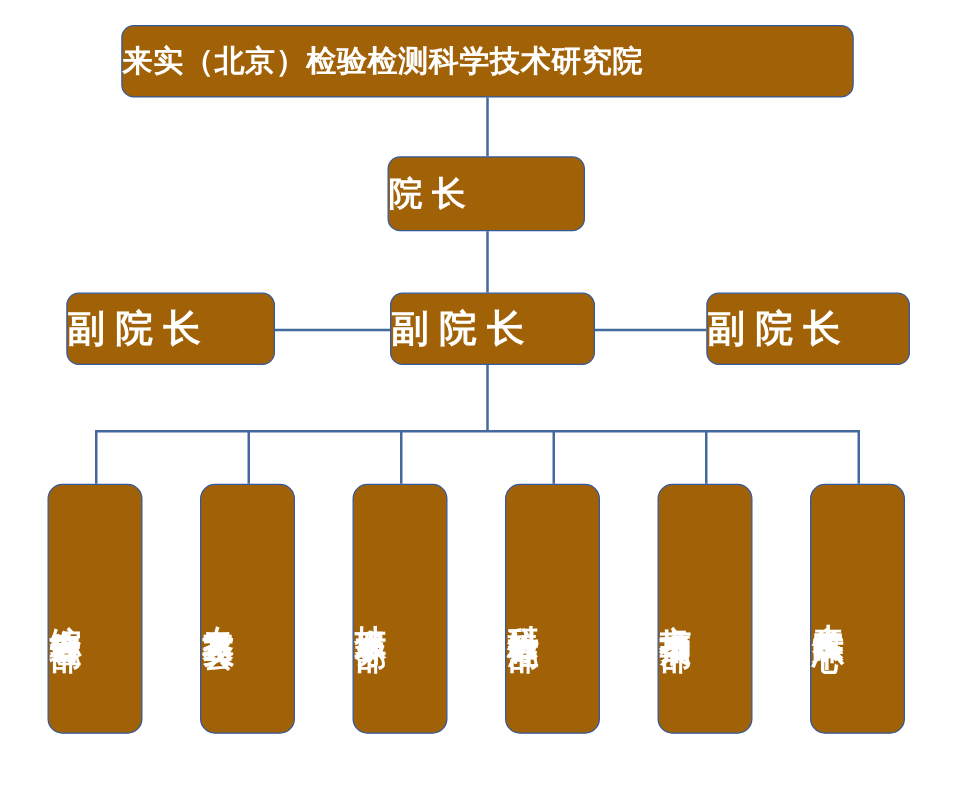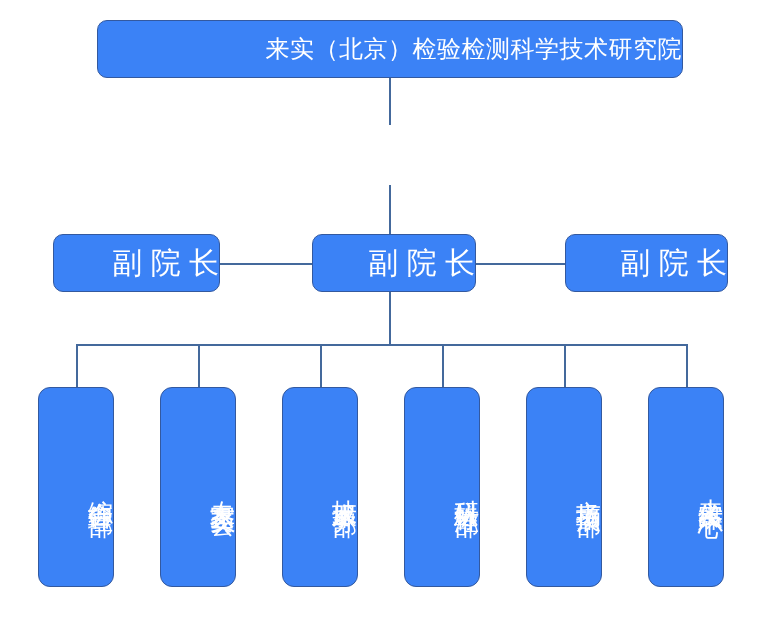--- a/index.html
+++ b/index.html
@@ -10,29 +10,30 @@
   }
   .canvas {
     position: relative;
     width: 768px;
     height: 630px;
     background: #ffffff;
     overflow: hidden;
   }
   .node {
     position: absolute;
-    background: #3b82f6;
+    background: #a16207;
     border: 1.5px solid #33599f;
     border-radius: 10px;
     color: #ffffff;
     display: flex;
     align-items: center;
-    justify-content: flex-end;
+    justify-content: flex-start;
     box-sizing: border-box;
     text-align: center;
+    font-weight: bold;
   }
   .node-root {
     left: 97px; top: 20px; width: 586px; height: 58px;
     font-size: 24px; letter-spacing: 0.5px;
   }
   .node-director {
     left: 310px; top: 125px; width: 158px; height: 60px;
     font-size: 27px;
   }
   .node-vice {
@@ -92,20 +93,23 @@
   <div class="line vline stub s2"></div>
   <div class="line vline stub s3"></div>
   <div class="line vline stub s4"></div>
   <div class="line vline stub s5"></div>
   <div class="line vline stub s6"></div>
 
   <div class="node node-root">
     <span>来实（北京）检验检测科学技术研究院</span>
   </div>
 
+  <div class="node node-director">
+    <span>院 长</span>
+  </div>
 
   <div class="node node-vice node-vice-left">
     <span>副 院 长</span>
   </div>
   <div class="node node-vice node-vice-mid">
     <span>副 院 长</span>
   </div>
   <div class="node node-vice node-vice-right">
     <span>副 院 长</span>
   </div>

